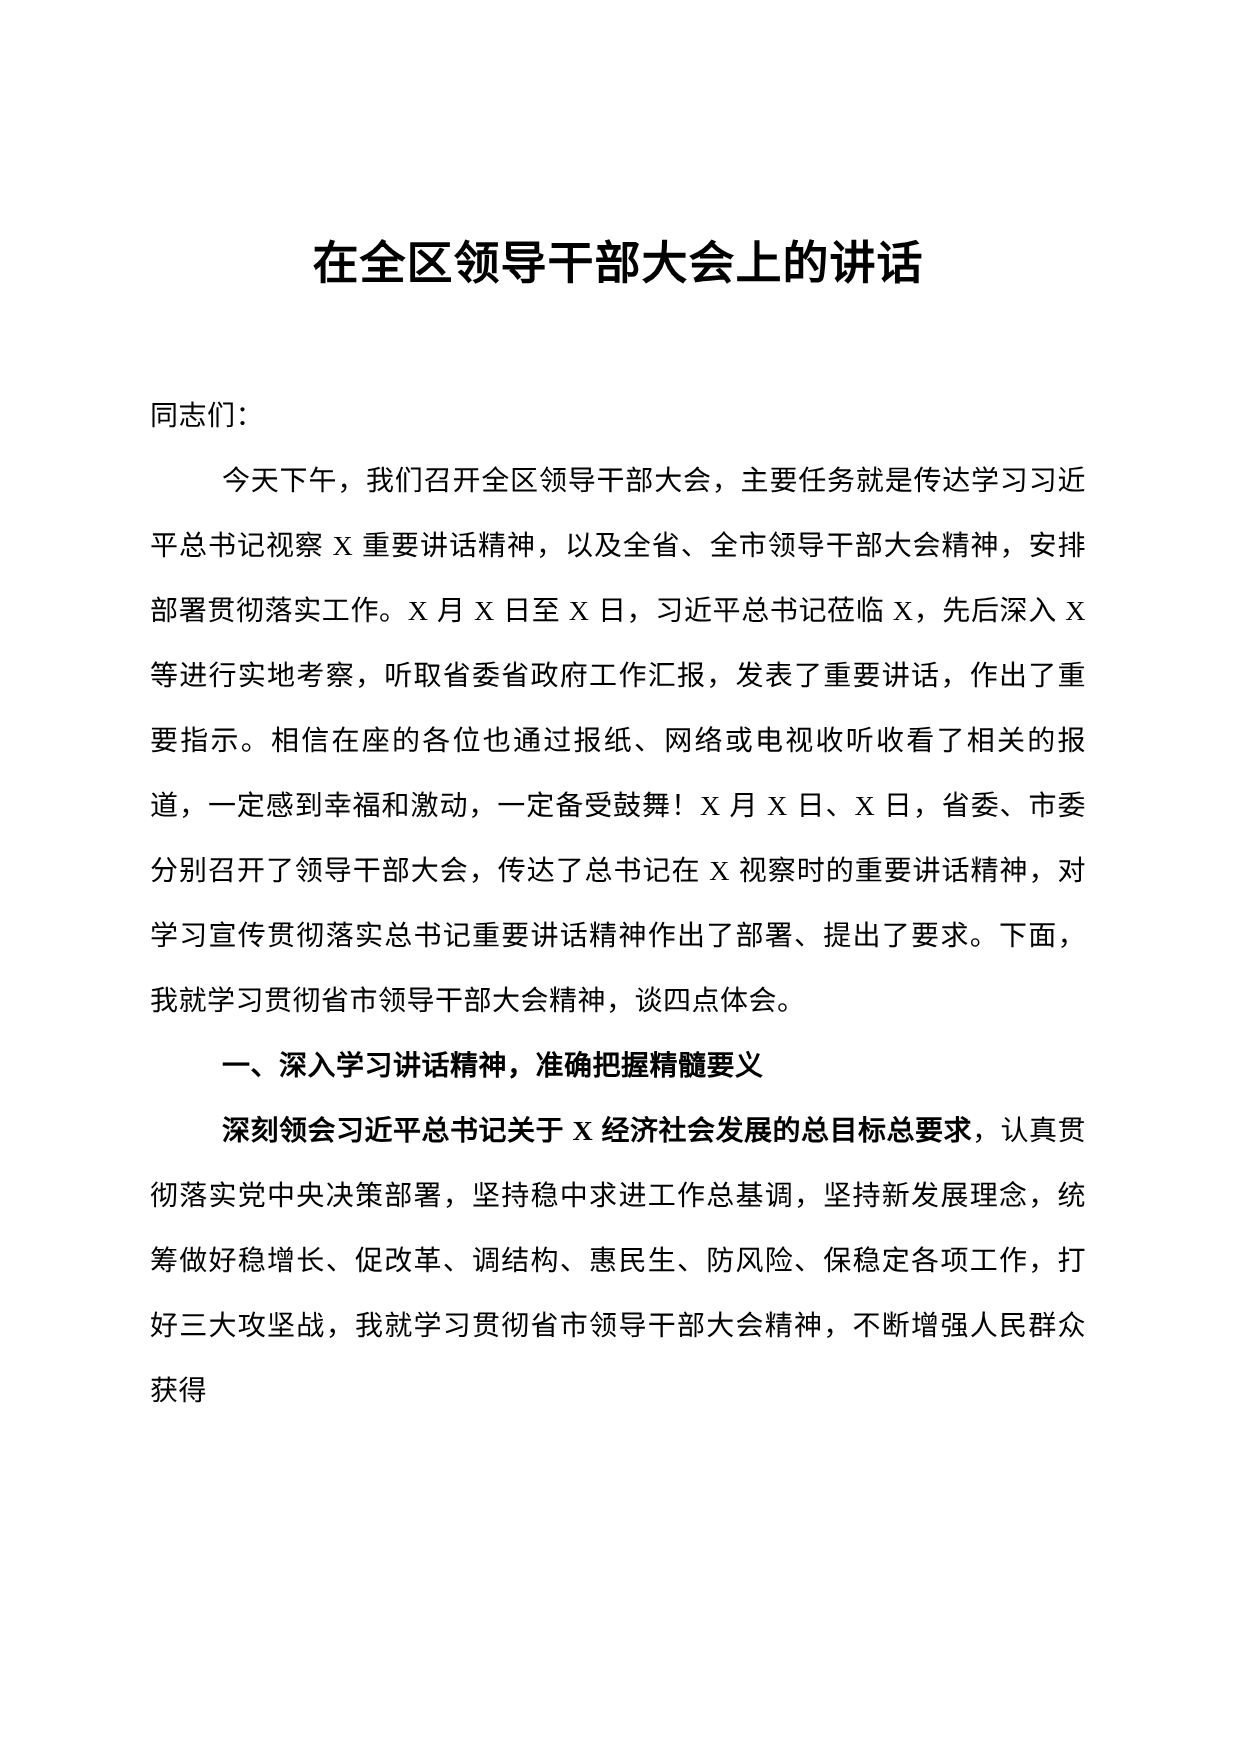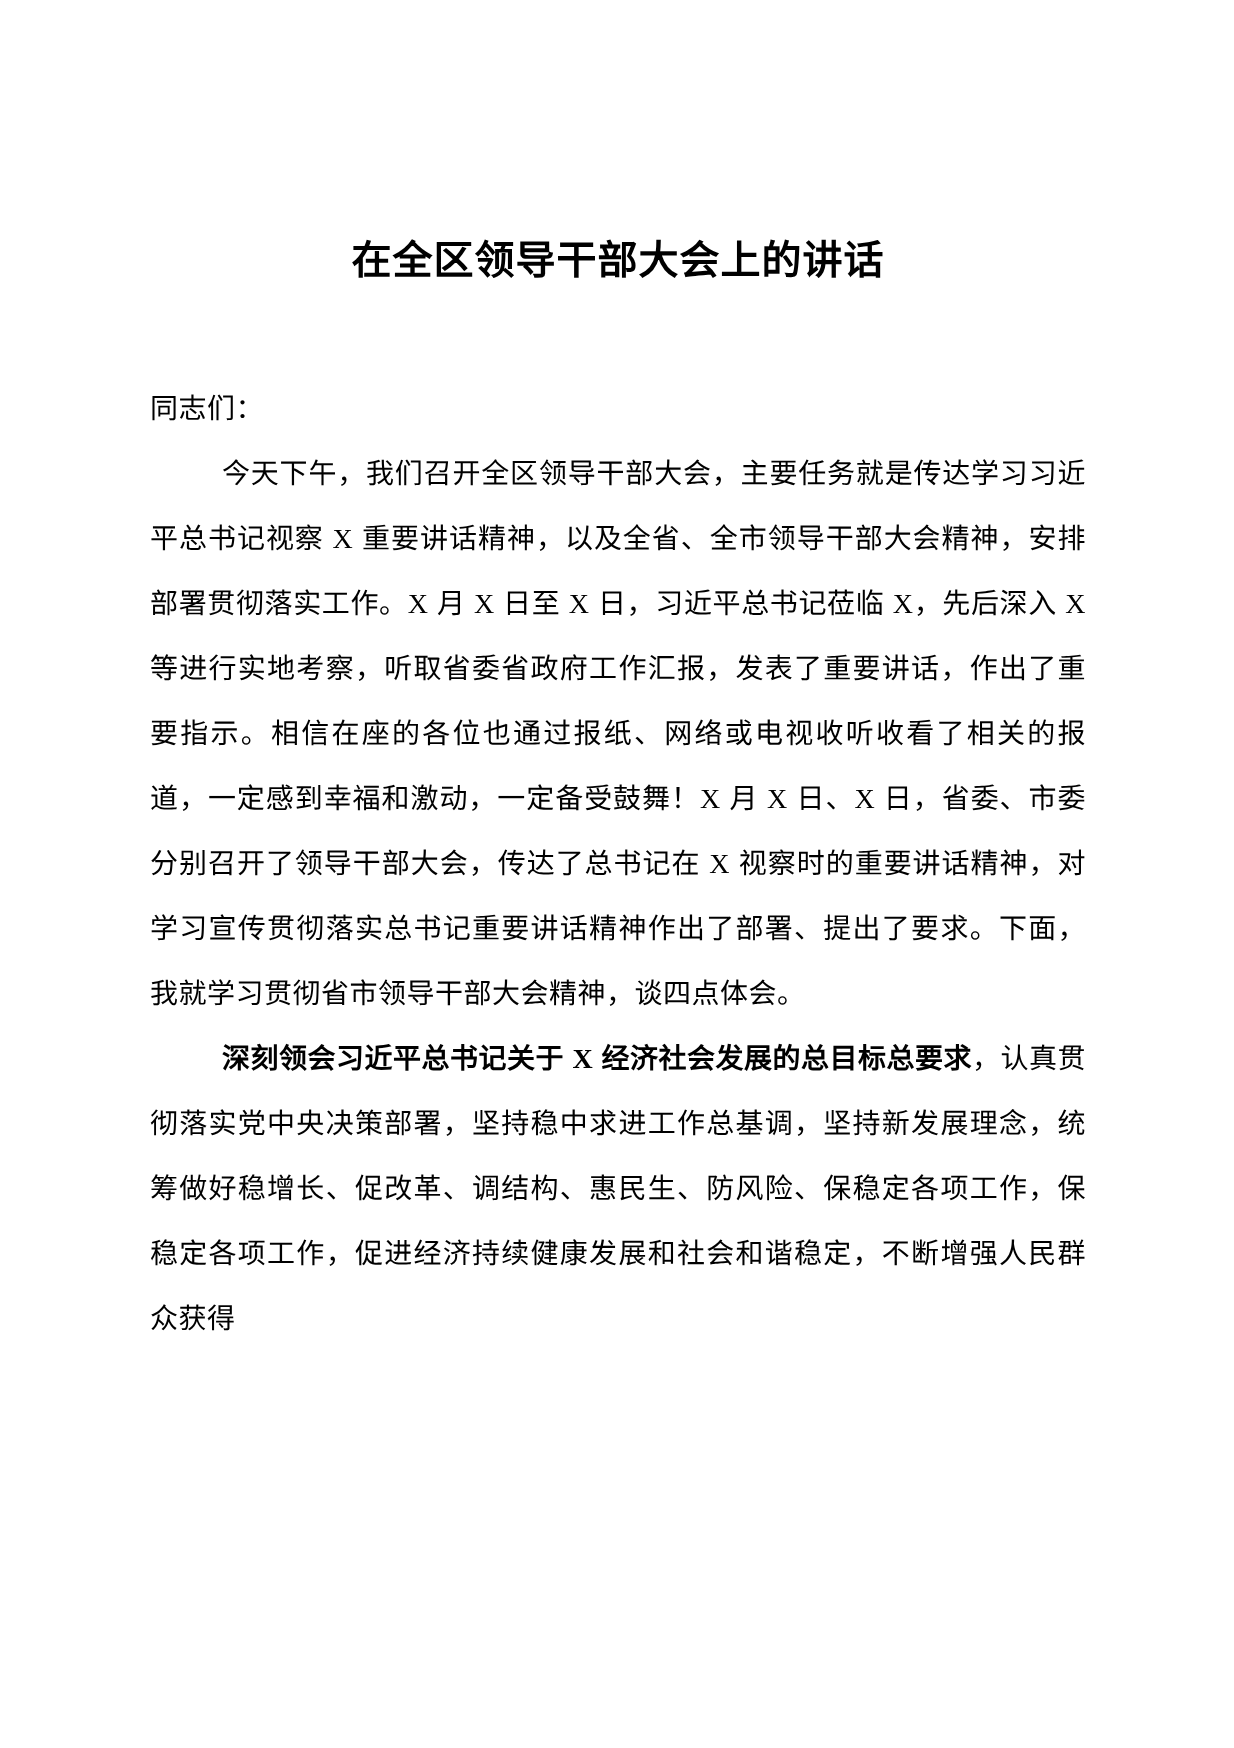--- a/index.html
+++ b/index.html
@@ -14,21 +14,21 @@
     margin: 0 auto;
     background: #ffffff;
     box-sizing: border-box;
     padding: 238px 148px 0 150px;
     font-family: "Liberation Sans", sans-serif;
     color: #000000;
     overflow: hidden;
   }
   .doc-title {
     margin: 0 0 94px 0;
-    font-size: 40px;
+    font-size: 46px;
     line-height: 1.1;
     font-weight: 700;
     text-align: center;
     letter-spacing: 1px;
   }
   .content {
     width: 936px;
   }
   .para {
     margin: 0;
@@ -53,15 +53,16 @@
   }
 </style>
 </head>
 <body>
 
 <div class="page">
   <h1 class="doc-title">在全区领导干部大会上的讲话</h1>
   <div class="content">
       <p class="para"><span class="seg">同志们：</span></p>
       <p class="para indent"><span class="seg">今天下午，我们召开全区领导干部大会，主要任务就是传达学习习近平总书记视察 <span class="latin">X</span> 重要讲话精神，以及全省、全市领导干部大会精神，安排部署贯彻落实工作。<span class="latin">X</span> 月 <span class="latin">X</span> 日至 <span class="latin">X</span> 日，习近平总书记莅临 <span class="latin">X</span>，先后深入 <span class="latin">X</span> 等进行实地考察，听取省委省政府工作汇报，发表了重要讲话，作出了重要指示。相信在座的各位也通过报纸、网络或电视收听收看了相关的报道，一定感到幸福和激动，一定备受鼓舞！<span class="latin">X</span> 月 <span class="latin">X</span> 日、<span class="latin">X</span> 日，省委、市委分别召开了领导干部大会，传达了总书记在 <span class="latin">X</span> 视察时的重要讲话精神，对学习宣传贯彻落实总书记重要讲话精神作出了部署、提出了要求。下面，我就学习贯彻省市领导干部大会精神，谈四点体会。</span></p>
-      <p class="para indent"><span class="seg bold">深刻领会习近平总书记关于 <span class="latin">X</span> 经济社会发展的总目标总要求</span><span class="seg">，认真贯彻落实党中央决策部署，坚持稳中求进工作总基调，坚持新发展理念，统筹做好稳增长、促改革、调结构、惠民生、防风险、保稳定各项工作，保稳定各项工作，促进经济持续健康发展和社会和谐稳定，不断增强人民群众获得</span></p>
+      <p class="para indent heading"><span class="seg bold">一、深入学习讲话精神，准确把握精髓要义</span></p>
+      <p class="para indent"><span class="seg bold">深刻领会习近平总书记关于 <span class="latin">X</span> 经济社会发展的总目标总要求</span><span class="seg">，认真贯彻落实党中央决策部署，坚持稳中求进工作总基调，坚持新发展理念，统筹做好稳增长、促改革、调结构、惠民生、防风险、保稳定各项工作，打好三大攻坚战，我就学习贯彻省市领导干部大会精神，不断增强人民群众获得</span></p>
     </div>
 </div>
 
 </body></html>

